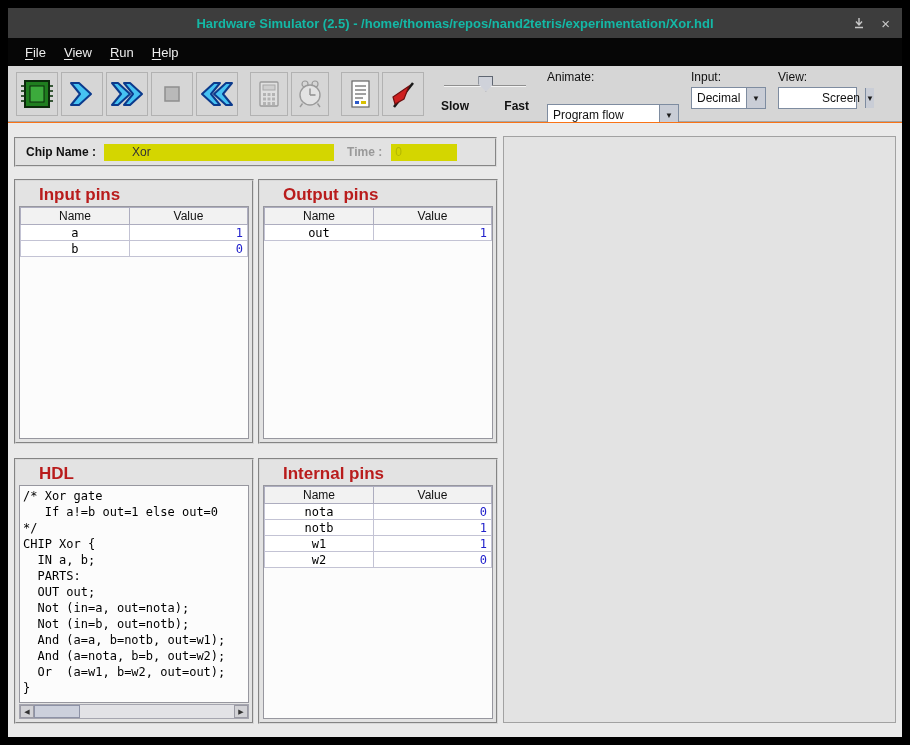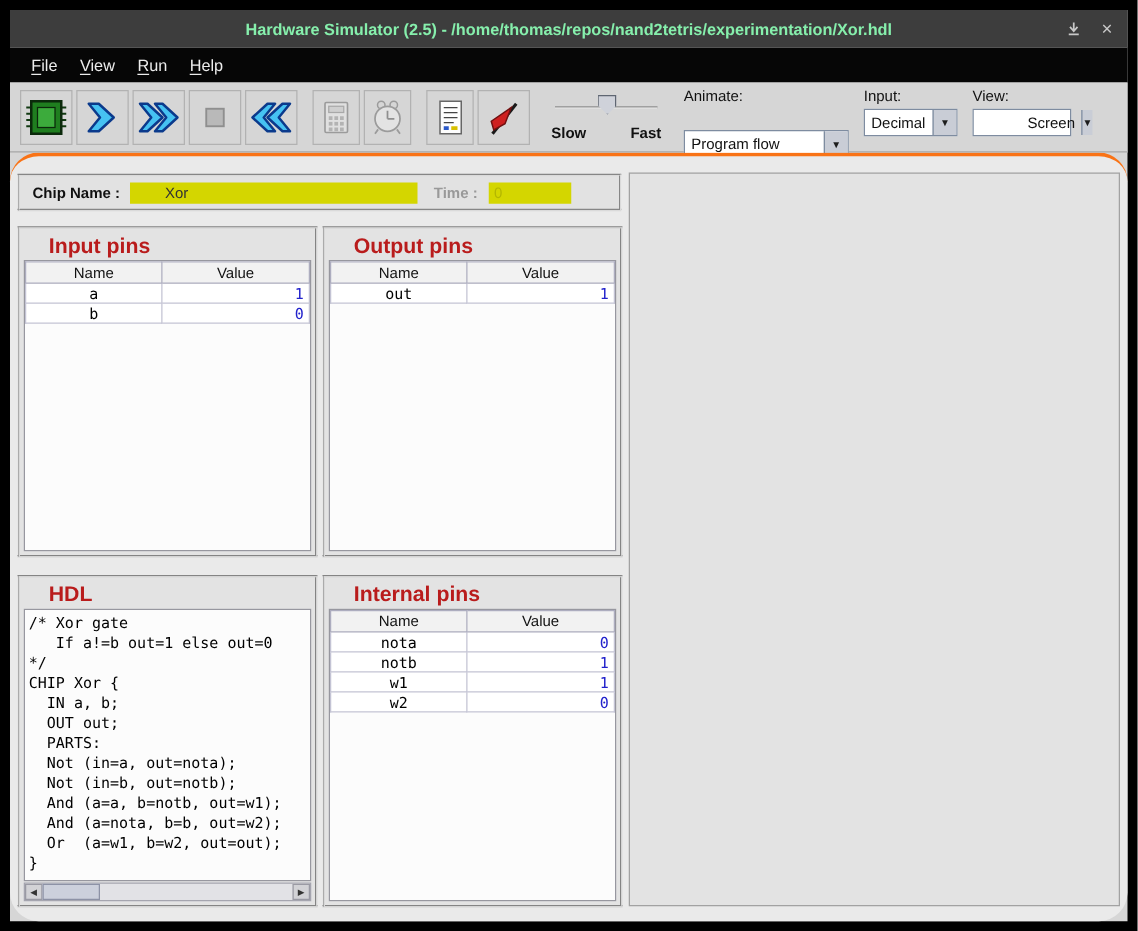--- a/index.html
+++ b/index.html
@@ -22,21 +22,21 @@
   .titlebar {
     height: 30px;
     background: #3d3d3d;
     display: flex;
     align-items: center;
     justify-content: center;
     position: relative;
     flex: 0 0 auto;
   }
   .titlebar .title {
-    color: #86efac;
+    color: #14b8a6;
     font-size: 13px;
     font-weight: bold;
     white-space: nowrap;
   }
   .titlebar-buttons {
     position: absolute;
     right: 12px; top: 0;
     height: 100%;
     display: flex;
     align-items: center;
@@ -143,22 +143,21 @@
     color: #1c1c1c;
   }
   .combo-animate { width: 132px; margin-top: 20px; }
   .combo-format  { width: 75px; }
   .combo-view    { width: 79px; padding-left: 38px; }
   
   .main {
     position: relative;
     flex: 1;
     background: #eaeaea;
-    border-top: 3px solid #f97316;
-    border-radius: 23px;
+    border-top: 1px solid #f97316;
   }
   .chip-bar {
     position: absolute;
     left: 6px; top: 14px;
     width: 483px; height: 30px;
     border: 2px groove #dadada;
     background: #e2e2e2;
     display: flex;
     align-items: center;
     padding-left: 10px;
@@ -478,22 +477,22 @@
 
     <div class="panel panel-hdl">
       <div class="panel-title">HDL</div>
       <div class="panel-viewport with-hscroll">
         <div class="code">
             <div class="code-line">/* Xor gate</div>
             <div class="code-line">   If a!=b out=1 else out=0</div>
             <div class="code-line">*/</div>
             <div class="code-line">CHIP Xor {</div>
             <div class="code-line">  IN a, b;</div>
+            <div class="code-line">  PARTS:</div>
             <div class="code-line">  OUT out;</div>
-            <div class="code-line">  PARTS:</div>
             <div class="code-line">  Not (in=a, out=nota);</div>
             <div class="code-line">  Not (in=b, out=notb);</div>
             <div class="code-line">  And (a=a, b=notb, out=w1);</div>
             <div class="code-line">  And (a=nota, b=b, out=w2);</div>
             <div class="code-line">  Or  (a=w1, b=w2, out=out);</div>
             <div class="code-line">}</div>
           </div>
       </div>
       <div class="hscrollbar">
         <span class="sb-btn">

